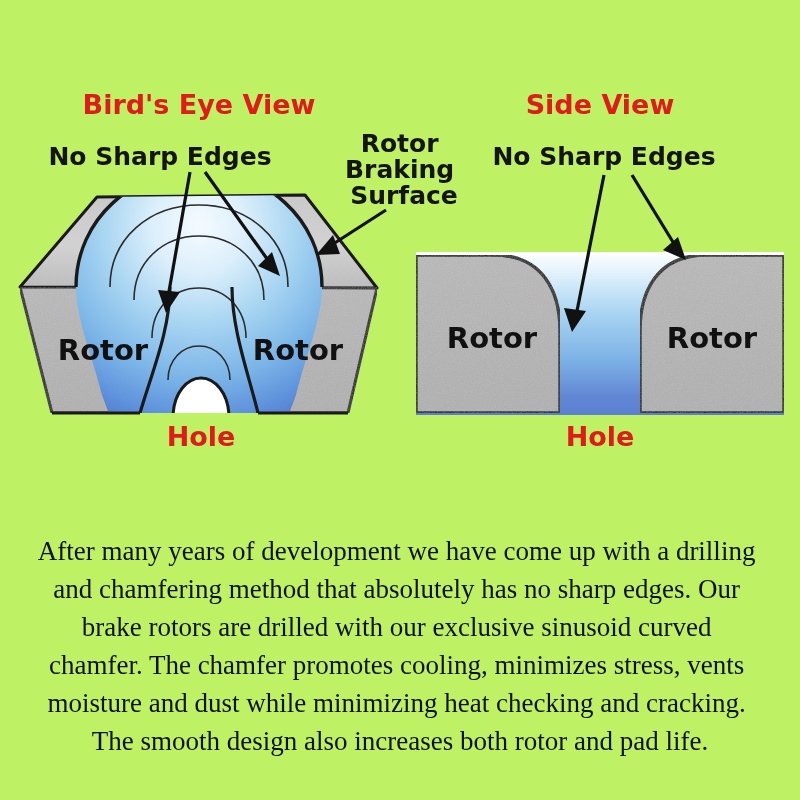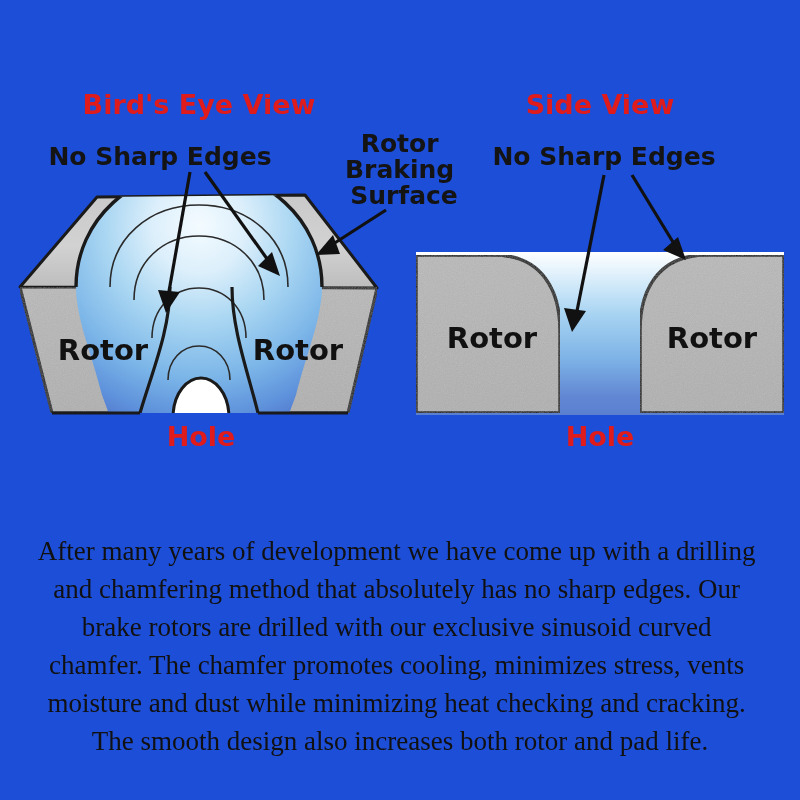--- a/index.html
+++ b/index.html
@@ -10,21 +10,21 @@
   body {
     width: 800px;
     height: 800px;
     font-family: "Liberation Sans", sans-serif;
     overflow: hidden;
   }
   #page {
     position: relative;
     width: 800px;
     height: 800px;
-    background: #1d4ed8;
+    background: #bef264;
   }
   #diagram-svg {
     position: absolute;
     left: 0;
     top: 0;
     width: 800px;
     height: 800px;
   }
   .hl-title {
     font-family: "DejaVu Sans", sans-serif;

